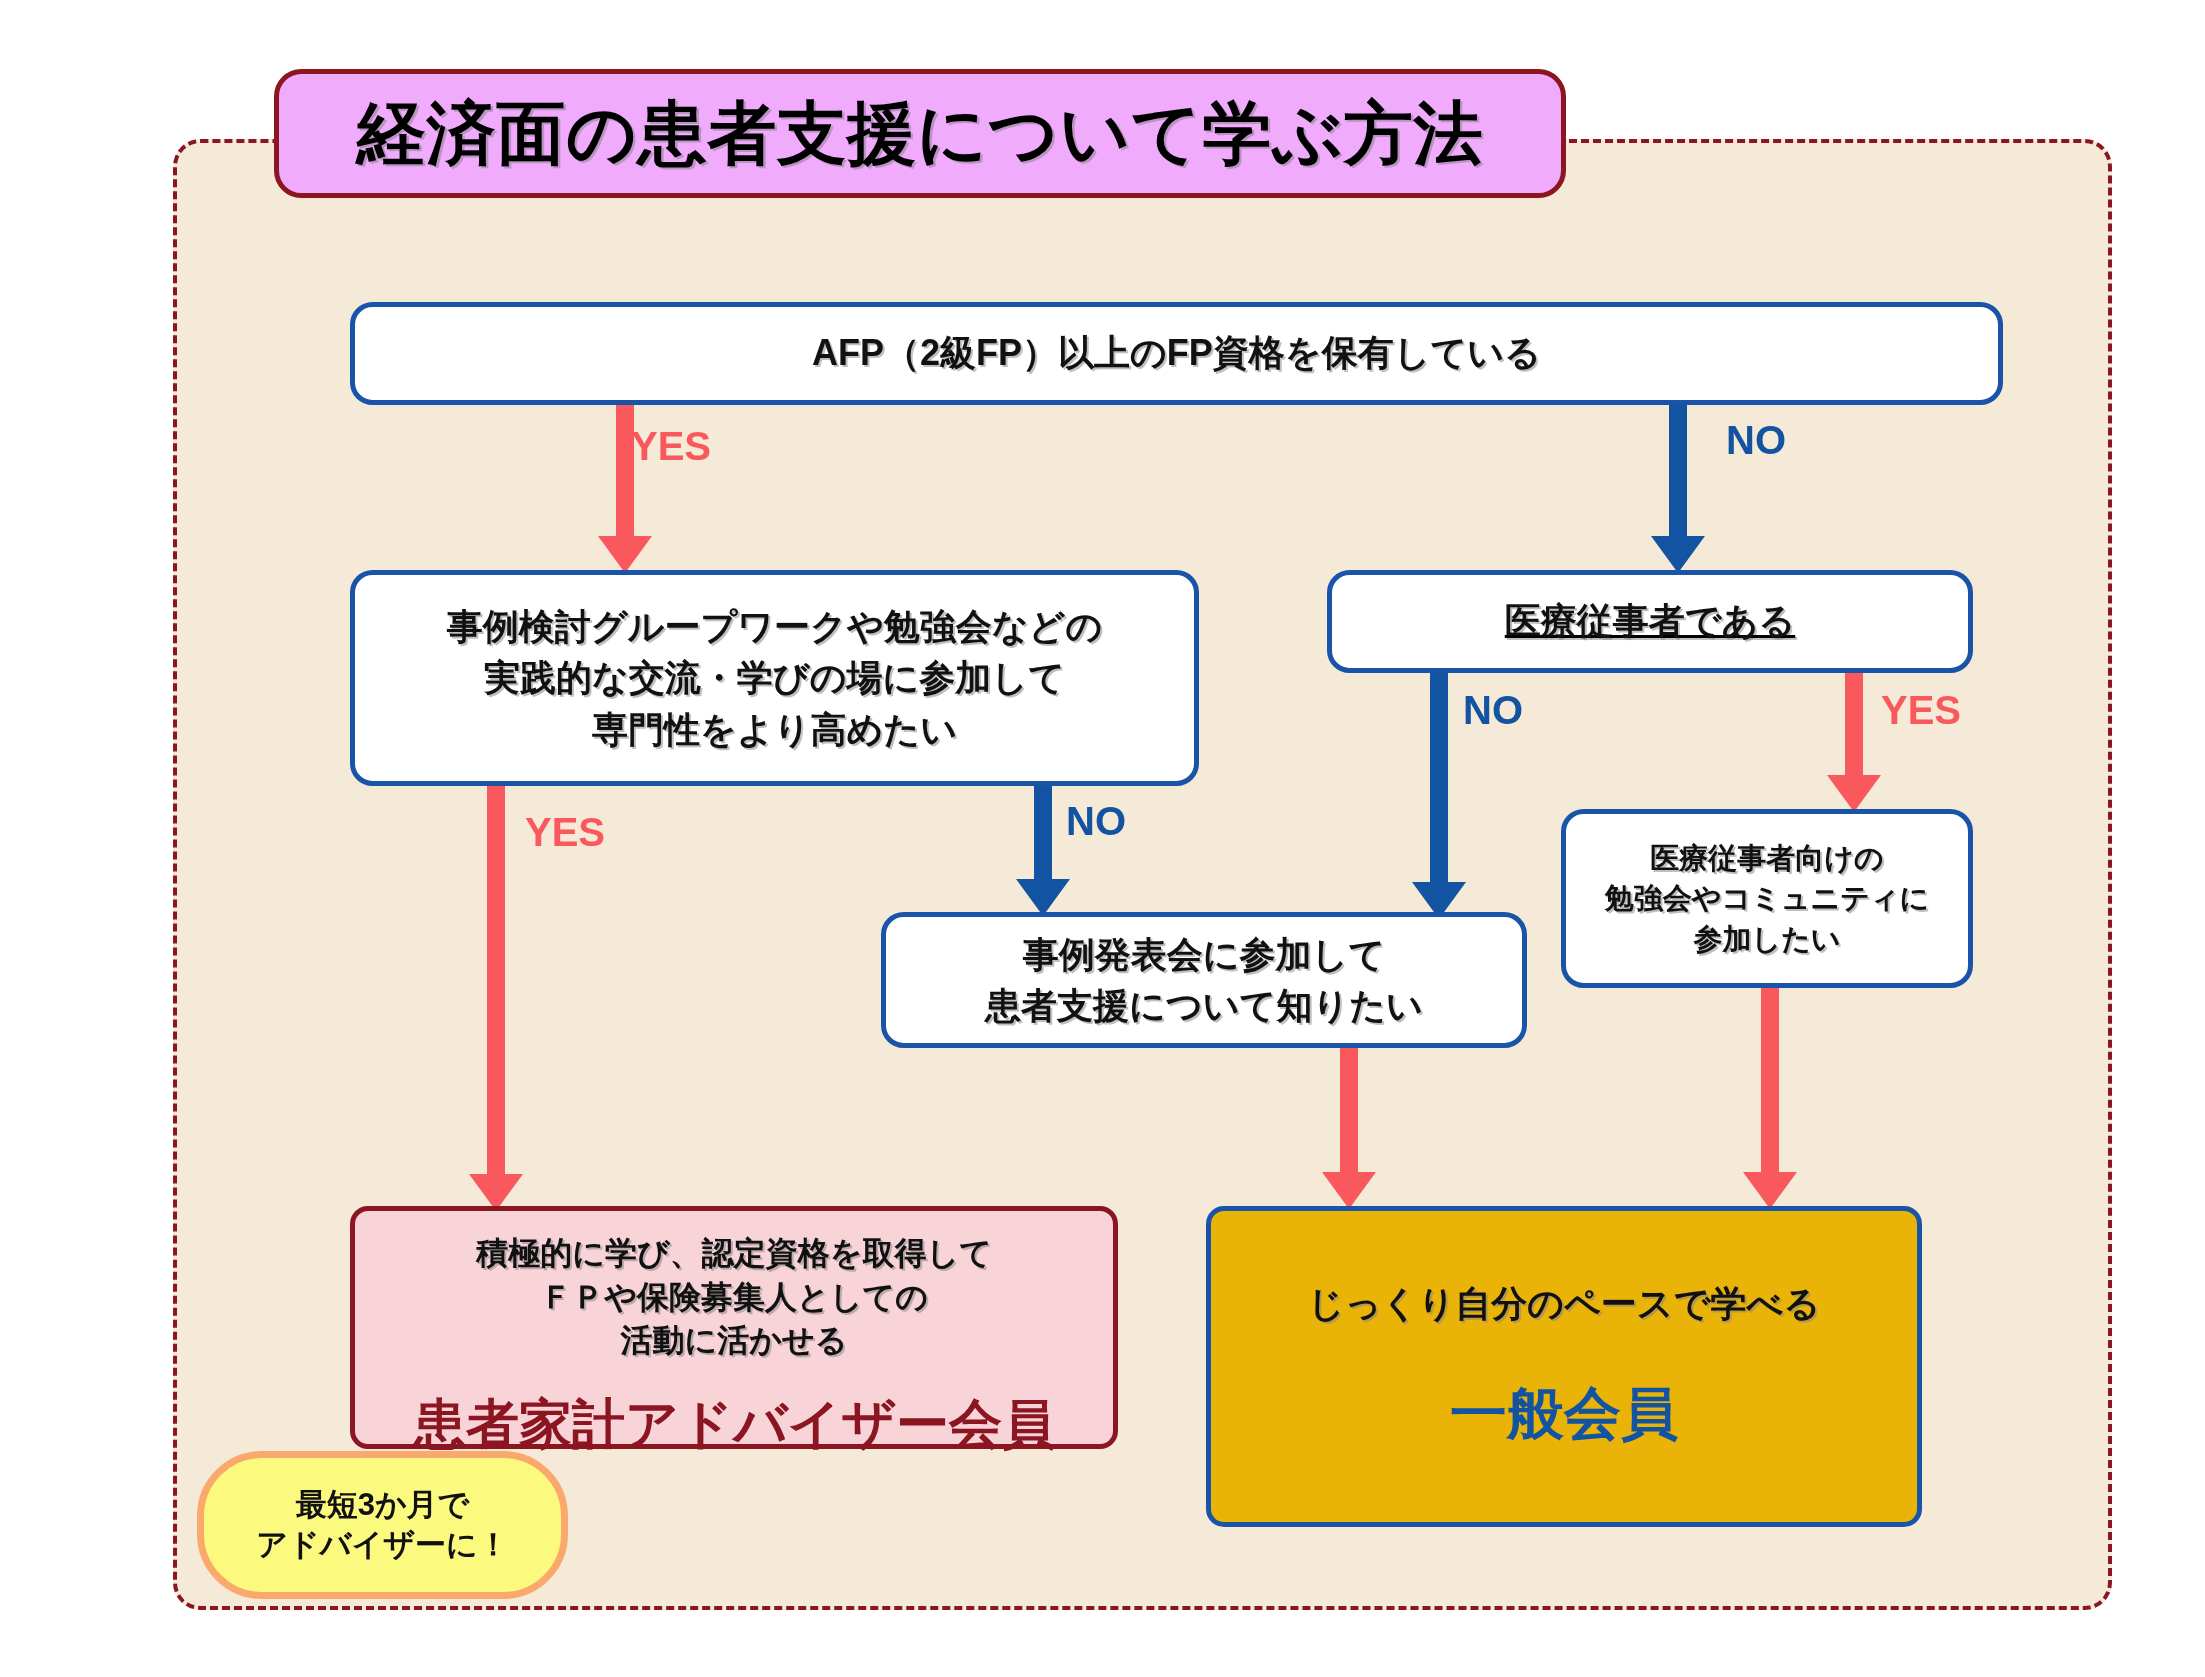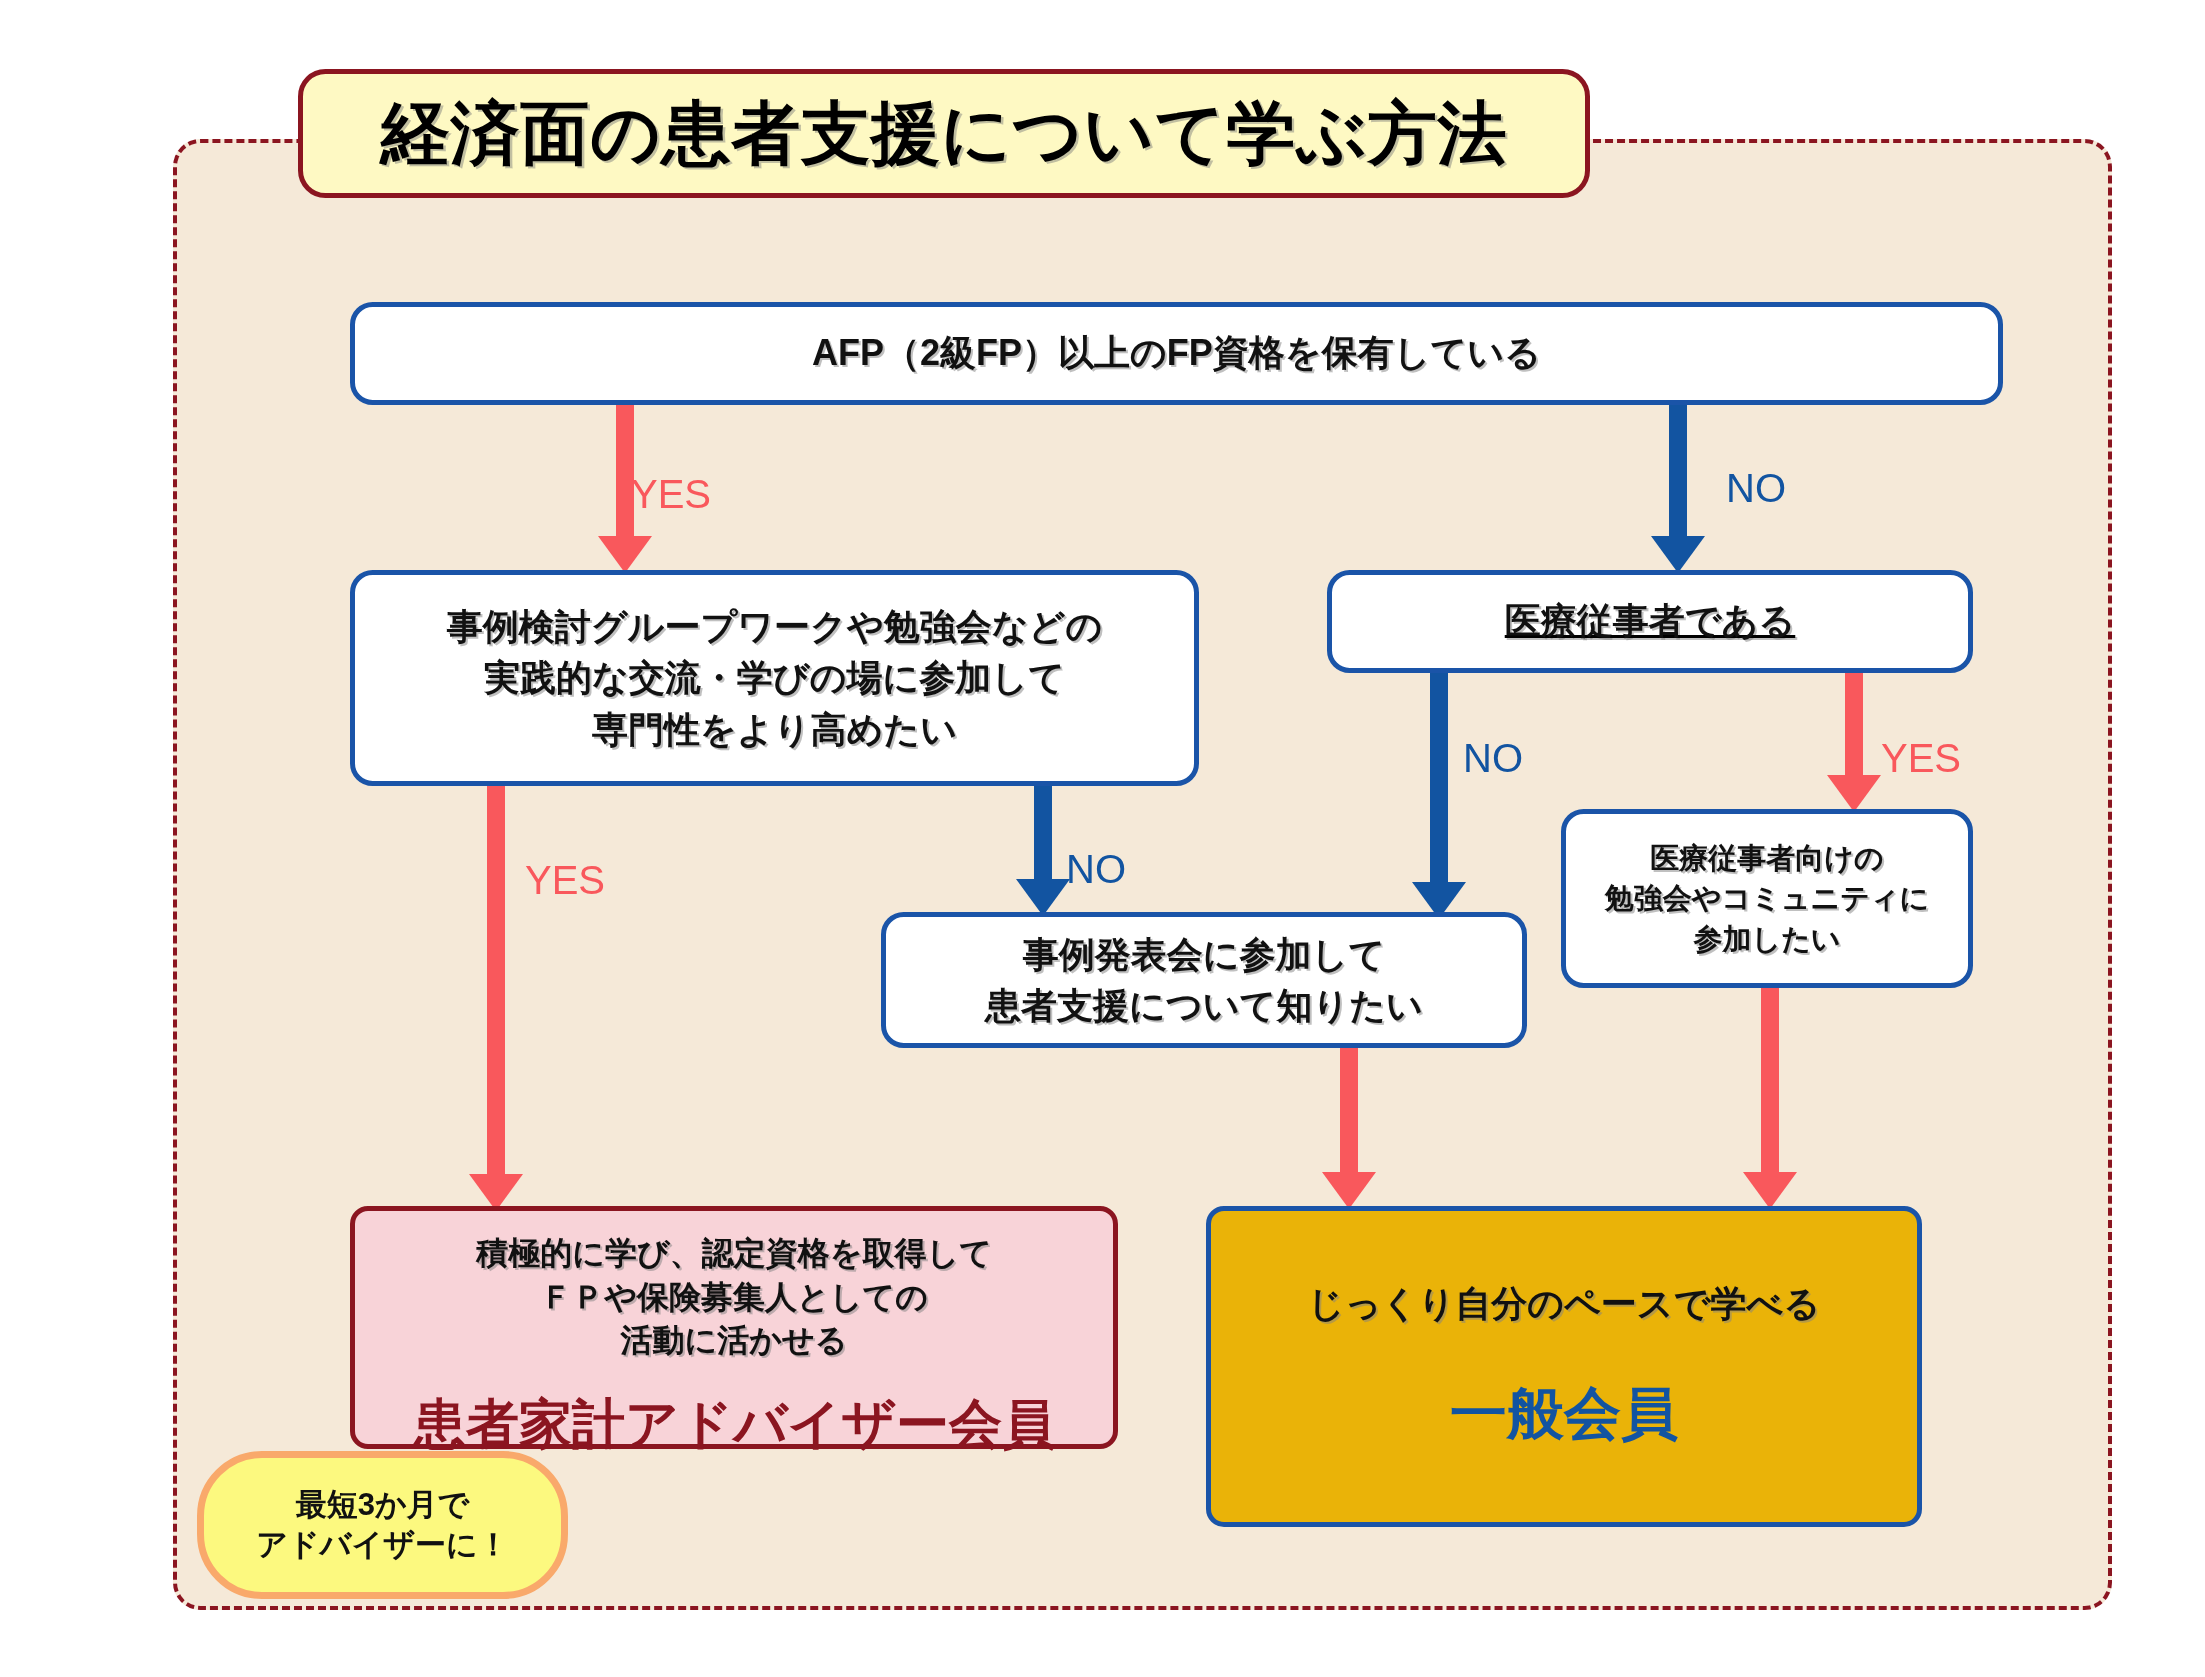--- a/index.html
+++ b/index.html
@@ -18,27 +18,26 @@
     background:#F5E9D8;
     border:4.8px dashed #8B1520;
     border-radius:27.4px;
     box-sizing:border-box;
   }
   
   .title-box{
     position:absolute;
     left:274px;top:69px;
     width:1292px;height:129px;
-    background:#fef9c3;
+    background:#f0abfc;
     border:5.7px solid #8B1520;
     border-radius:27.4px;
     box-sizing:border-box;
     display:flex;align-items:center;justify-content:center;
     z-index:5;
-    margin-left:24px;
   }
   .title-text{
     font-size:69px;
     font-weight:bold;
     color:#000000;
     letter-spacing:0.8px;
     white-space:nowrap;
     text-shadow:2.4px 2.4px 0 rgba(120,120,120,.45);
   }
   
@@ -124,22 +123,22 @@
     position:absolute;left:50%;transform:translateX(-50%);
     width:0;height:0;border-left:27.4px solid transparent;border-right:27.4px solid transparent;
   }
   .arrow.red  .shaft{background:#F9585C;}
   .arrow.red  .head {border-top:37px solid #F9585C;}
   .arrow.blue .shaft{background:#1254A1;}
   .arrow.blue .head {border-top:37px solid #1254A1;}
 
   .ylabel{
     position:absolute;
-    font-size:40px;font-weight:normal;
-    z-index:6;white-space:nowrap;margin-top:48px;
+    font-size:40px;font-weight:bold;
+    z-index:6;white-space:nowrap;
   }
   .ylabel.yes{color:#F9585C;}
   .ylabel.no {color:#1254A1;}
 </style>
 </head>
 <body>
 
 <div id="canvas">
 
   <div class="panel"></div>

